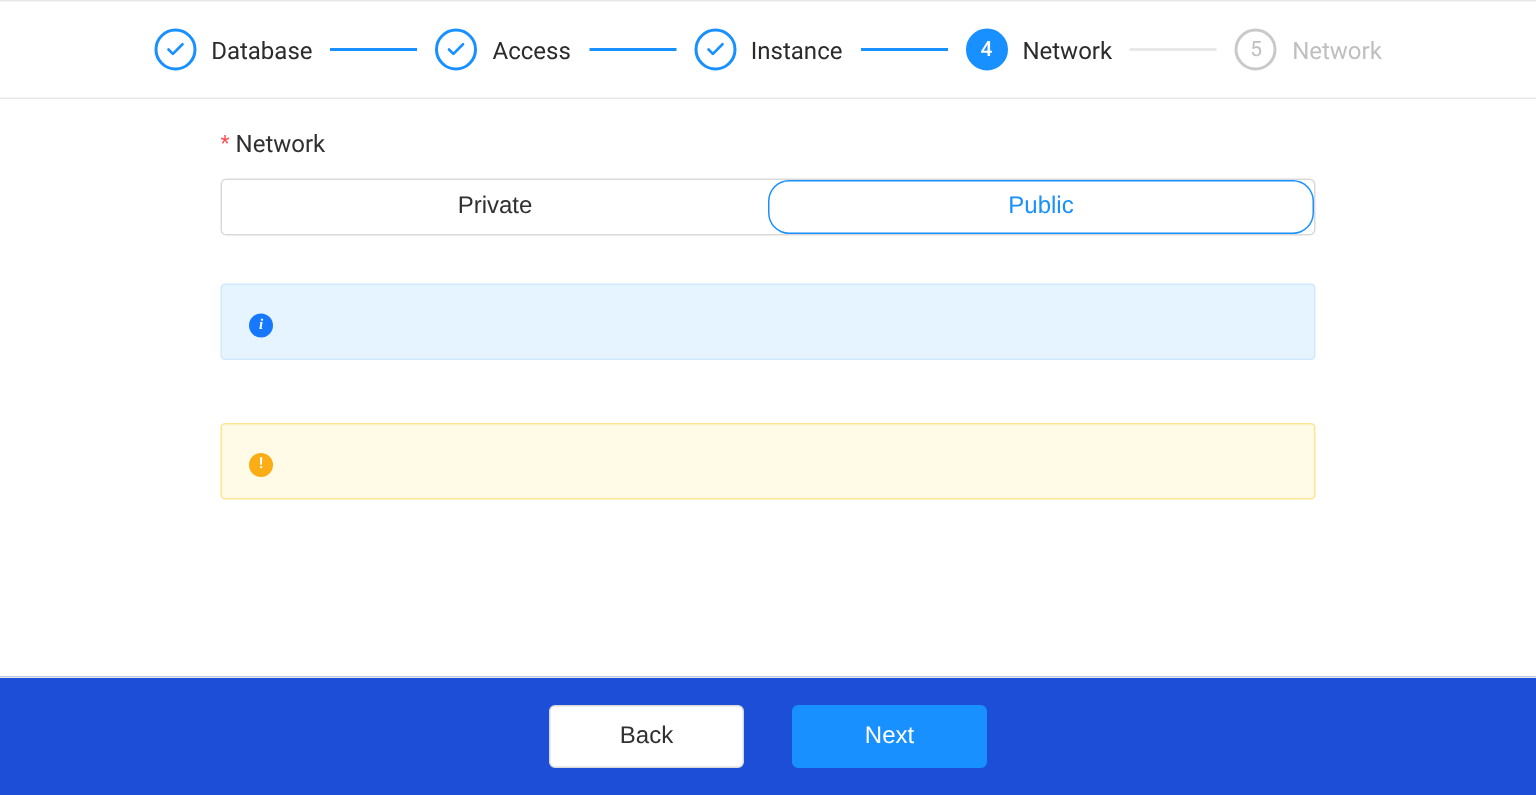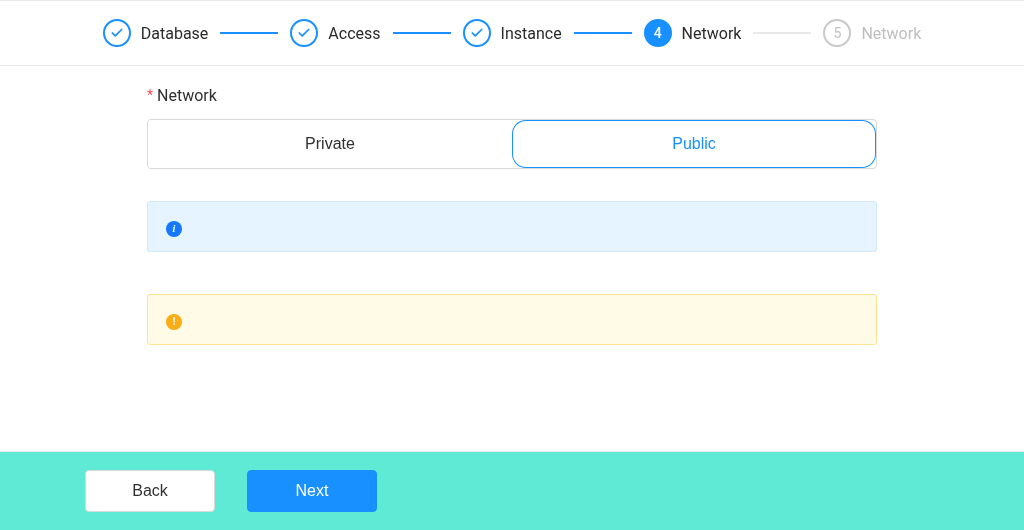--- a/index.html
+++ b/index.html
@@ -85,21 +85,21 @@
     position: relative;
     top: -1px;
   }
 
   .seg-group {
     display: flex;
     width: 100%;
     border: 1px solid #d9d9d9;
     border-radius: 4px;
     overflow: hidden;
-    height: 50px;
+    height: 38px;
   }
   .seg-btn {
     flex: 1;
     background: #fff;
     border: none;
     font-size: 16px;
     cursor: pointer;
     color: #303030;
   }
   .seg-btn.selected {
@@ -150,23 +150,23 @@
 
   
   .footer {
     position: absolute;
     left: 0;
     right: 0;
     bottom: 0;
     border-top: 1px solid #e8e8e8;
     padding: 18px 85px;
     display: flex;
-    justify-content: flex-start;
+    justify-content: center;
     gap: 32px;
-    background: #5eead4;
+    background: #1d4ed8;
   }
   .btn {
     min-width: 130px;
     height: 42px;
     font-size: 16px;
     border-radius: 4px;
     cursor: pointer;
   }
   .btn-default {
     background: #fff;

